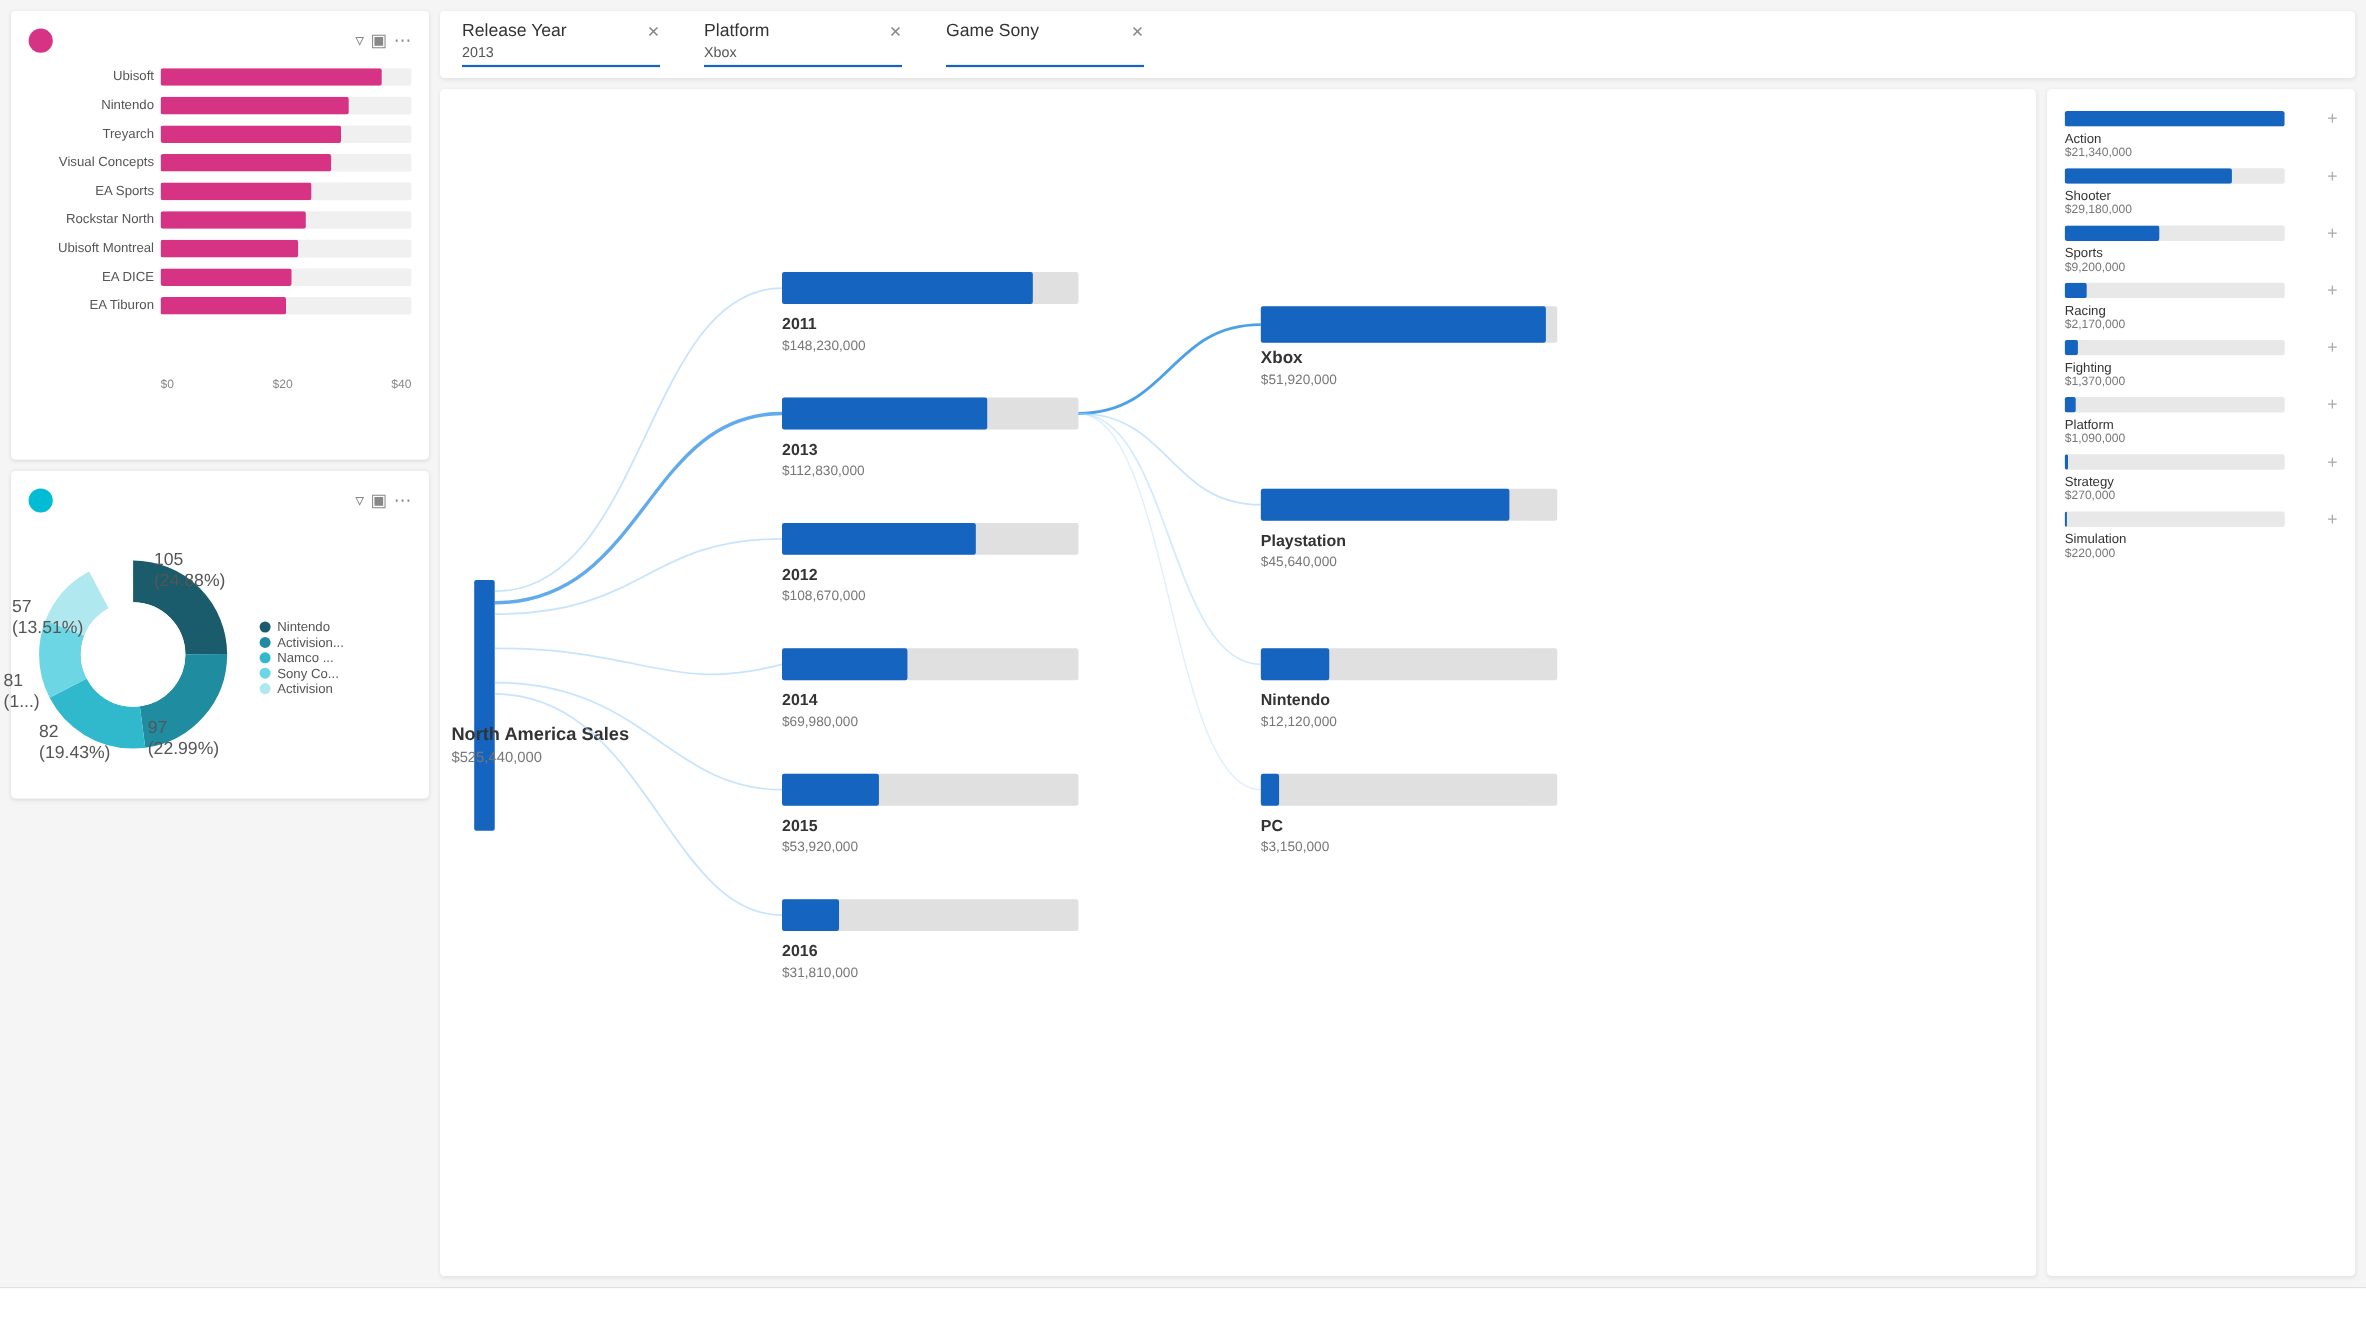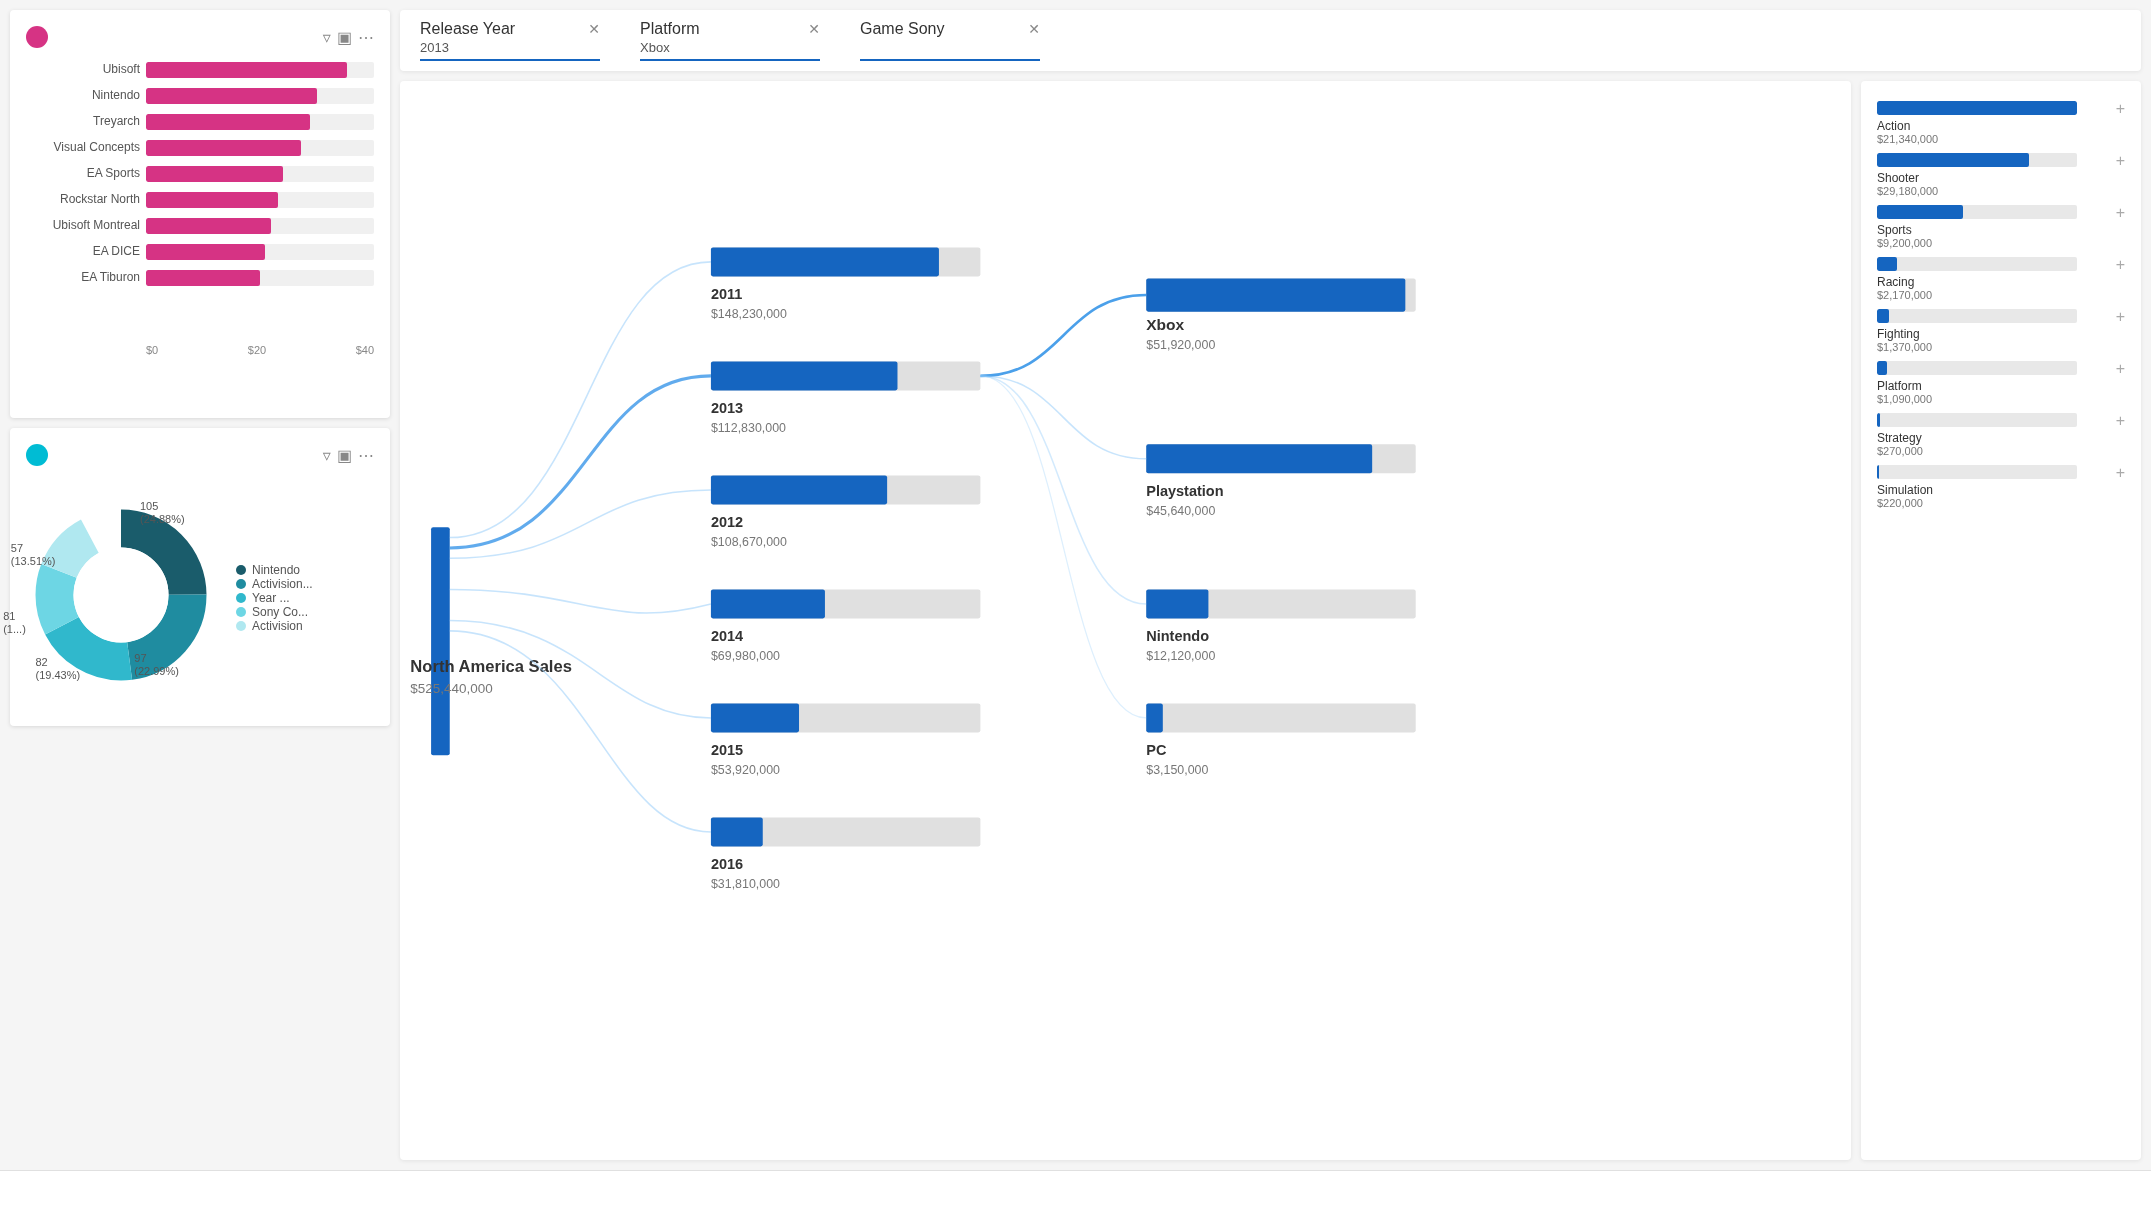--- a/index.html
+++ b/index.html
@@ -134,21 +134,21 @@
       width: 190px;
       height: 190px;
     }
     .donut-labels {
       position: absolute;
       top: 0; left: 0; right: 0; bottom: 0;
       pointer-events: none;
     }
     .donut-label {
       position: absolute;
-      font-size: 11px;
+      font-size: 16px;
       color: #555;
       line-height: 1.2;
     }
     .legend {
       display: flex;
       flex-direction: column;
       gap: 6px;
     }
     .legend-item {
       display: flex;
@@ -413,21 +413,21 @@
               <div class="legend-item">
     <span class="legend-dot" style="background:#1a5c6b;"></span>
     <span>Nintendo</span>
   </div>
               <div class="legend-item">
     <span class="legend-dot" style="background:#1f8ca0;"></span>
     <span>Activision...</span>
   </div>
               <div class="legend-item">
     <span class="legend-dot" style="background:#30b8cc;"></span>
-    <span>Year ...</span>
+    <span>Namco ...</span>
   </div>
               <div class="legend-item">
     <span class="legend-dot" style="background:#6dd6e4;"></span>
     <span>Sony Co...</span>
   </div>
               <div class="legend-item">
     <span class="legend-dot" style="background:#b0e8f0;"></span>
     <span>Activision</span>
   </div>
             </div>

